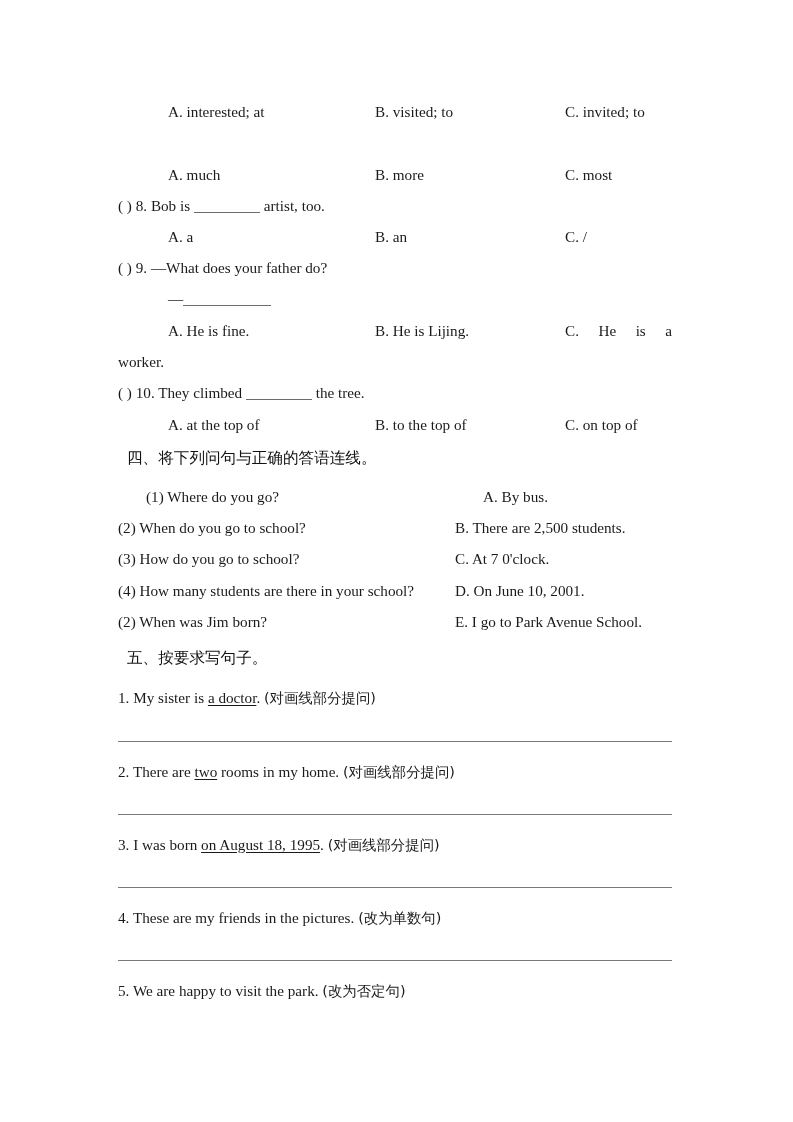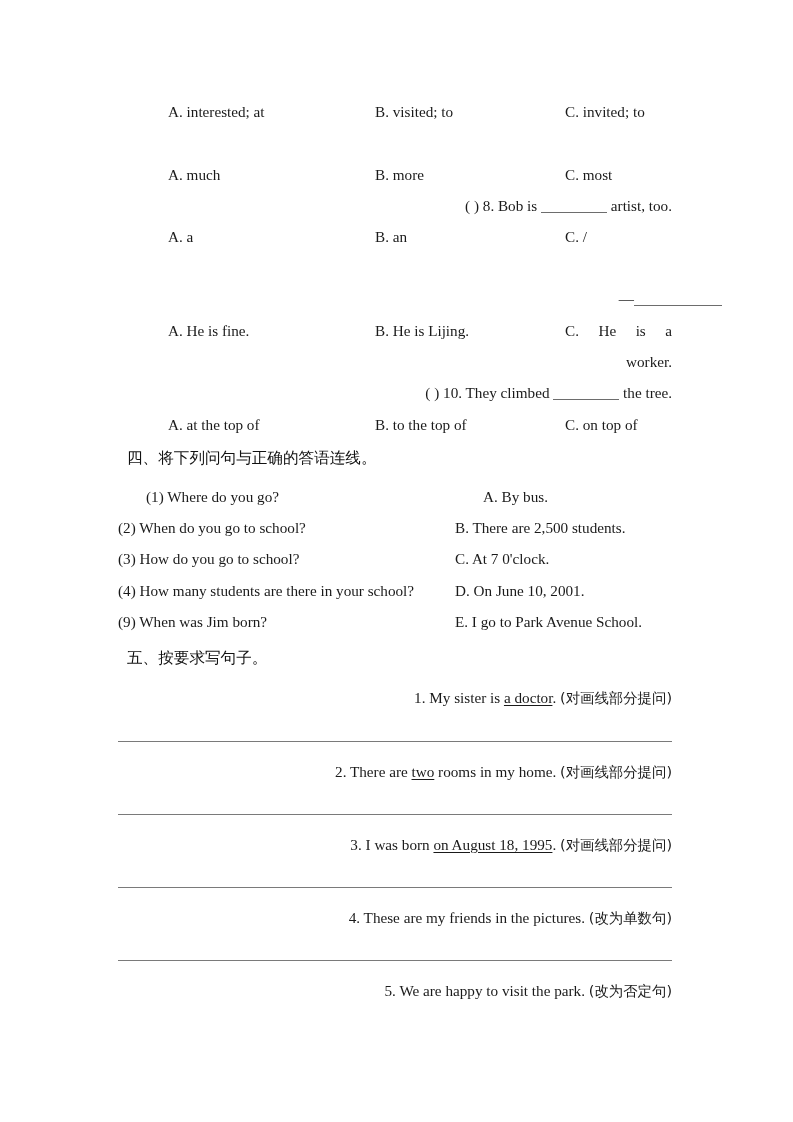--- a/index.html
+++ b/index.html
@@ -14,21 +14,20 @@
     font-family: "Liberation Serif", "DejaVu Serif", serif;
     color: #1a1a1a;
     -webkit-font-smoothing: antialiased;
   }
   .page {
     position: absolute;
     left: 118px;
     top: 0;
     width: 554px;
     height: 1003px;
-    text-align: right;
   }
 
   
   .row {
     position: absolute;
     left: 0;
     width: 554px;
     font-size: 15.2px;
     line-height: 18px;
     white-space: nowrap;
@@ -139,20 +138,23 @@
     <span>(  ) 8. Bob is</span>
     <span class="blank blank-sm"></span>
     <span>artist, too.</span>
   </div>
   <div class="opts" style="top:228px;">
     <span class="oa">A. a</span>
     <span class="ob">B. an</span>
     <span class="oc">C. /</span>
   </div>
 
+  <div class="row" style="top:259px;">
+    <span>(  ) 9. —What does your father do?</span>
+  </div>
   <div class="row indent" style="top:290px;">
     <span class="dash">—</span><span class="blank blank-answer"></span>
   </div>
   <div class="opts" style="top:322px;">
     <span class="oa">A. He is fine.</span>
     <span class="ob">B. He is Lijing.</span>
     <span class="oc-justified">
       <span>C.</span>
       <span>He</span>
       <span>is</span>
@@ -184,21 +186,21 @@
   </div>
   <div class="match-row" style="top:549px;">
     <span class="match-q">(3) How do you go to school?</span>
     <span class="match-a">C. At 7 0'clock.</span>
   </div>
   <div class="match-row" style="top:581px;">
     <span class="match-q">(4) How many students are there in your school?</span>
     <span class="match-a">D. On June 10, 2001.</span>
   </div>
   <div class="match-row" style="top:612px;">
-    <span class="match-q">(9) When was Jim born?</span>
+    <span class="match-q">(2) When was Jim born?</span>
     <span class="match-a">E. I go to Park Avenue School.</span>
   </div>
 
   <div class="heading" style="top:648px;">五、按要求写句子。</div>
 
   <div class="sent" style="top:688px;">
     <span>1. My sister is </span><span class="ul">a doctor</span><span>. </span><span class="zh">(对画线部分提问)</span>
   </div>
   <div class="rule" style="top:741px;"></div>
 

